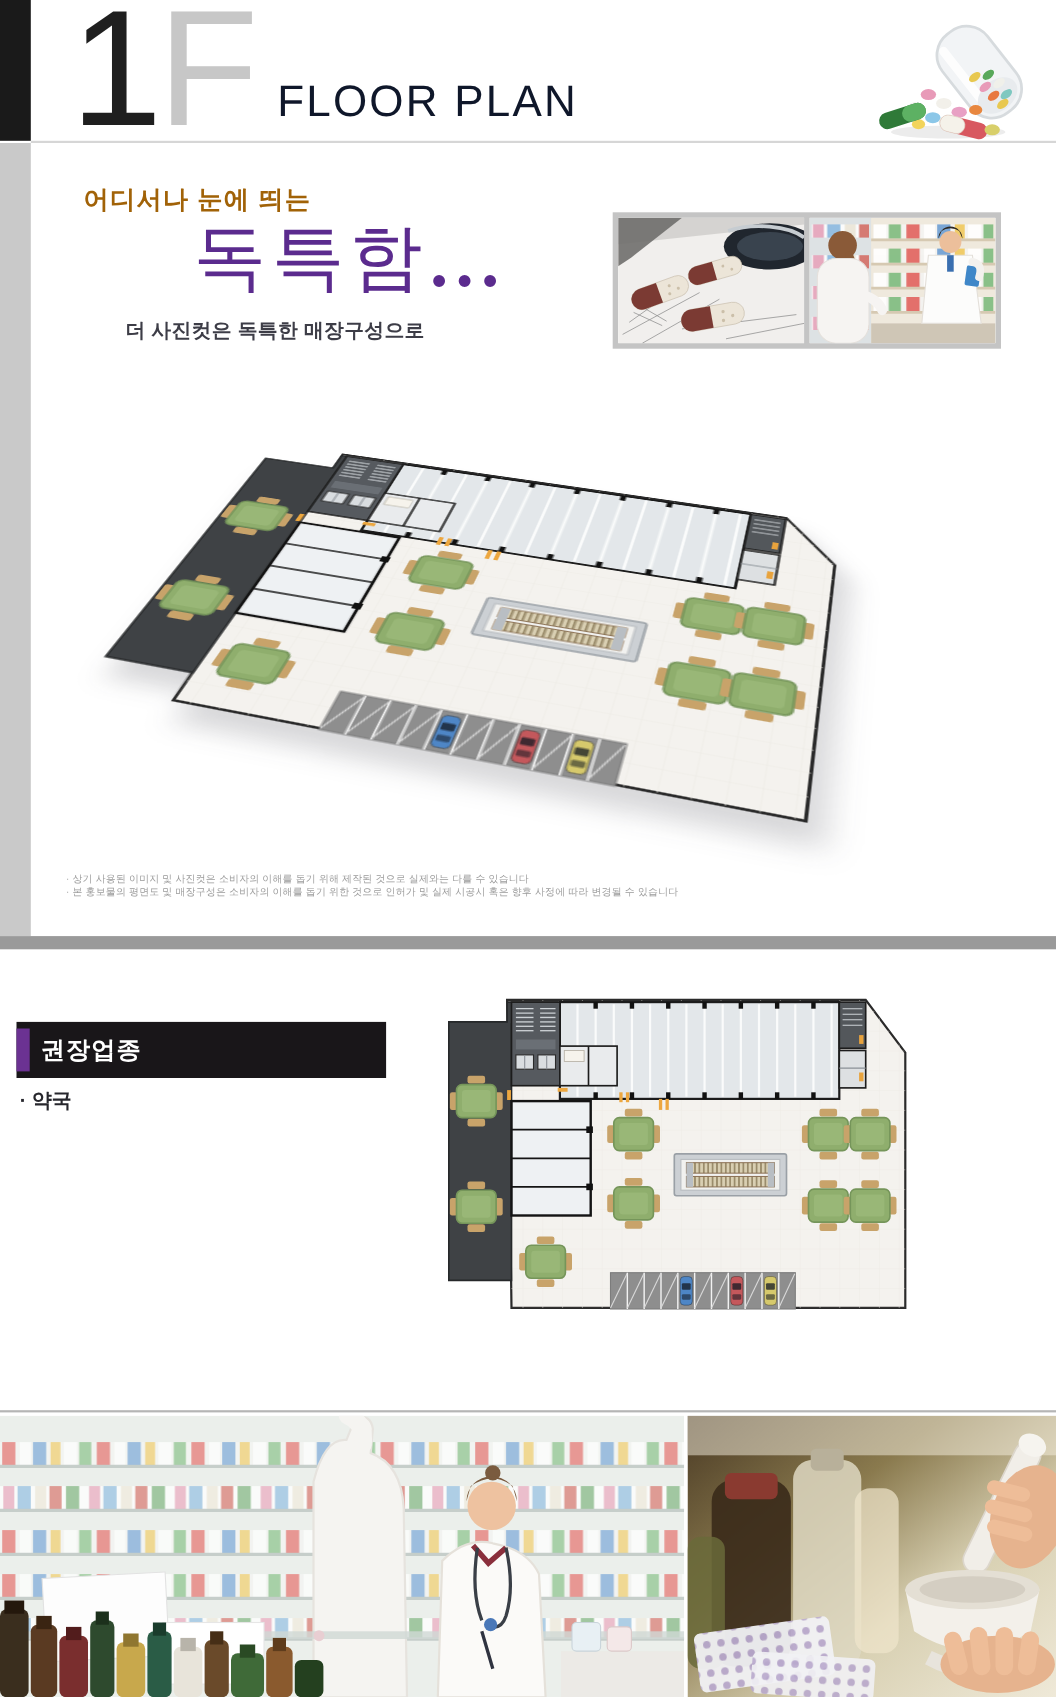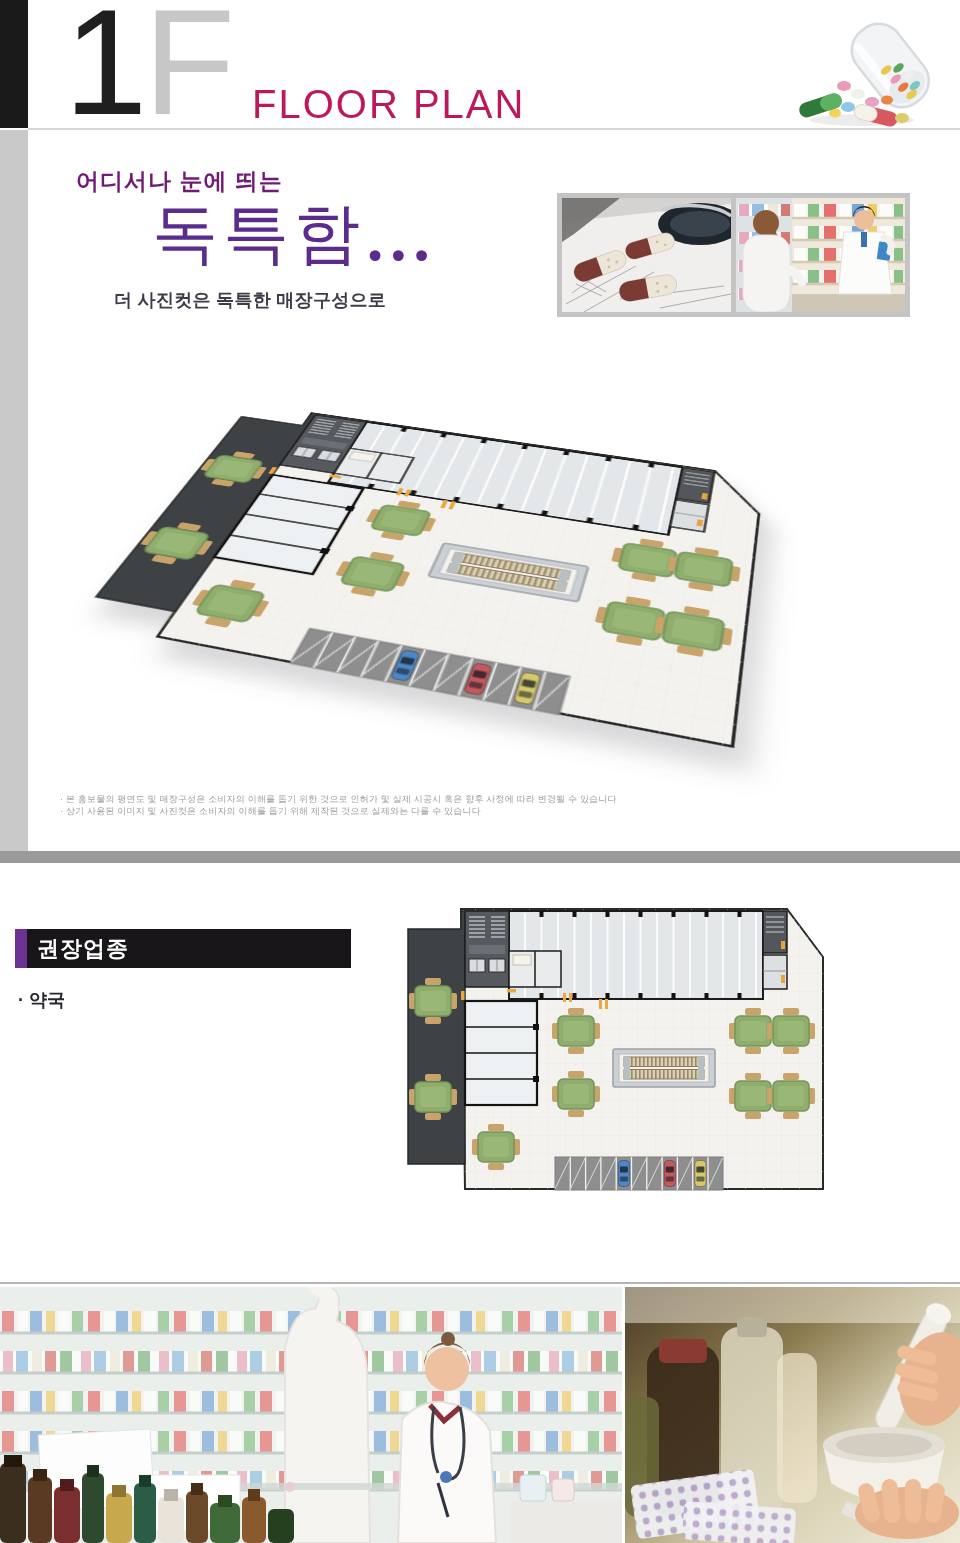--- a/index.html
+++ b/index.html
@@ -7,27 +7,27 @@
   .page { position:relative; width:960px; height:1543px; background:#fff; overflow:hidden; }
 
   
   .corner-black { position:absolute; left:0; top:0; width:28px; height:128px; background:#1a1a1a; }
   .left-strip   { position:absolute; left:0; top:130px; width:28px; height:721px; background:#c9c9c9; }
   .header-rule  { position:absolute; left:28px; top:128px; width:932px; height:2px; background:#d6d6d6; }
   .floor-big { position:absolute; left:64px; top:-8px; font-size:150px; line-height:140px;
                letter-spacing:-4px; font-weight:500; }
   .floor-big .n1 { color:#1f1f1f; }
   .floor-big .nf { color:#c7c7c7; }
-  .floor-plan-label { position:absolute; left:252px; top:82px; font-size:40px; color:#be185d;
+  .floor-plan-label { position:absolute; left:252px; top:70px; font-size:40px; color:#0f172a;
                letter-spacing:2px; font-weight:400;text-align:right; }
 
   
-  .hero-eyebrow { position:absolute; left:76px; top:166px; font-size:23px; color:#701a75;
+  .hero-eyebrow { position:absolute; left:76px; top:166px; font-size:23px; color:#a16207;
                   font-weight:600; letter-spacing:1px; }
-  .hero-headline { position:absolute; left:152px; top:188px; font-family:"DejaVu Serif","Liberation Serif",serif;
+  .hero-headline { position:absolute; left:176px; top:188px; font-family:"DejaVu Serif","Liberation Serif",serif;
                   font-size:66px; color:#5b2b8e; letter-spacing:5px; font-weight:500; line-height:92px; }
   .hero-headline .dots { font-size:58px; letter-spacing:3px; font-weight:700; position:relative; top:4px; }
   .hero-desc { position:absolute; left:114px; top:287px; font-size:18px; font-weight:600;
                color:#3d3d47; line-height:26px; letter-spacing:0.3px; }
 
   
   .photo-frame { position:absolute; left:557px; top:193px; width:353px; height:124px;
                  background:#c4c4c4; padding:5px; display:flex; gap:5px; }
   .photo-frame svg { display:block; background:#fff; }
 
@@ -42,21 +42,21 @@
   .plan2d { position:absolute; left:403px; top:901px; width:455px; height:310px; }
 
   
   .disclaimers { position:absolute; left:60px; top:793px; font-size:9px; line-height:12px;
                  color:#9b9b9b; letter-spacing:0.2px; }
 
   
   .divider-bar { position:absolute; left:0; top:851px; width:960px; height:12px; background:#9a9a9a; }
 
   
-  .rec-bar { position:absolute; left:15px; top:929px; width:336px; height:39px; background:#191619;
+  .rec-bar { position:absolute; left:15px; top:929px; width:336px; height:51px; background:#191619;
              display:flex; align-items:center; }
   .rec-accent { width:12px; height:39px; background:#6b3292; flex:0 0 auto; }
   .rec-title { color:#ffffff; font-size:22px; font-weight:700; letter-spacing:1px; margin-left:10px; }
   .rec-item { position:absolute; left:18px; top:988px; font-size:18px; font-weight:700; color:#26262c;text-align:right; }
 
   
   .footer-rule { position:absolute; left:0; top:1282px; width:960px; height:2px; background:#b5b5b5; }
   .photoC { position:absolute; left:0; top:1287px; }
   .photoD { position:absolute; left:625px; top:1287px; }
 </style>
@@ -380,22 +380,22 @@
     </svg>
   </div>
 
   <div class="plan3d">
     <svg width="455" height="310" viewBox="0 0 455 310">
         <use href="#fp"></use>
       </svg>
   </div>
 
   <div class="disclaimers">
+    <div>· 상기 사용된 이미지 및 사진컷은 소비자의 이해를 돕기 위해 제작된 것으로 실제와는 다를 수 있습니다</div>
     <div>· 본 홍보물의 평면도 및 매장구성은 소비자의 이해를 돕기 위한 것으로 인허가 및 실제 시공시 혹은 향후 사정에 따라 변경될 수 있습니다</div>
-    <div>· 상기 사용된 이미지 및 사진컷은 소비자의 이해를 돕기 위해 제작된 것으로 실제와는 다를 수 있습니다</div>
   </div>
 
   <div class="divider-bar"></div>
 
   <div class="rec-bar">
     <div class="rec-accent"></div>
     <span class="rec-title">권장업종</span>
   </div>
   <div class="rec-item">· 약국</div>
 

